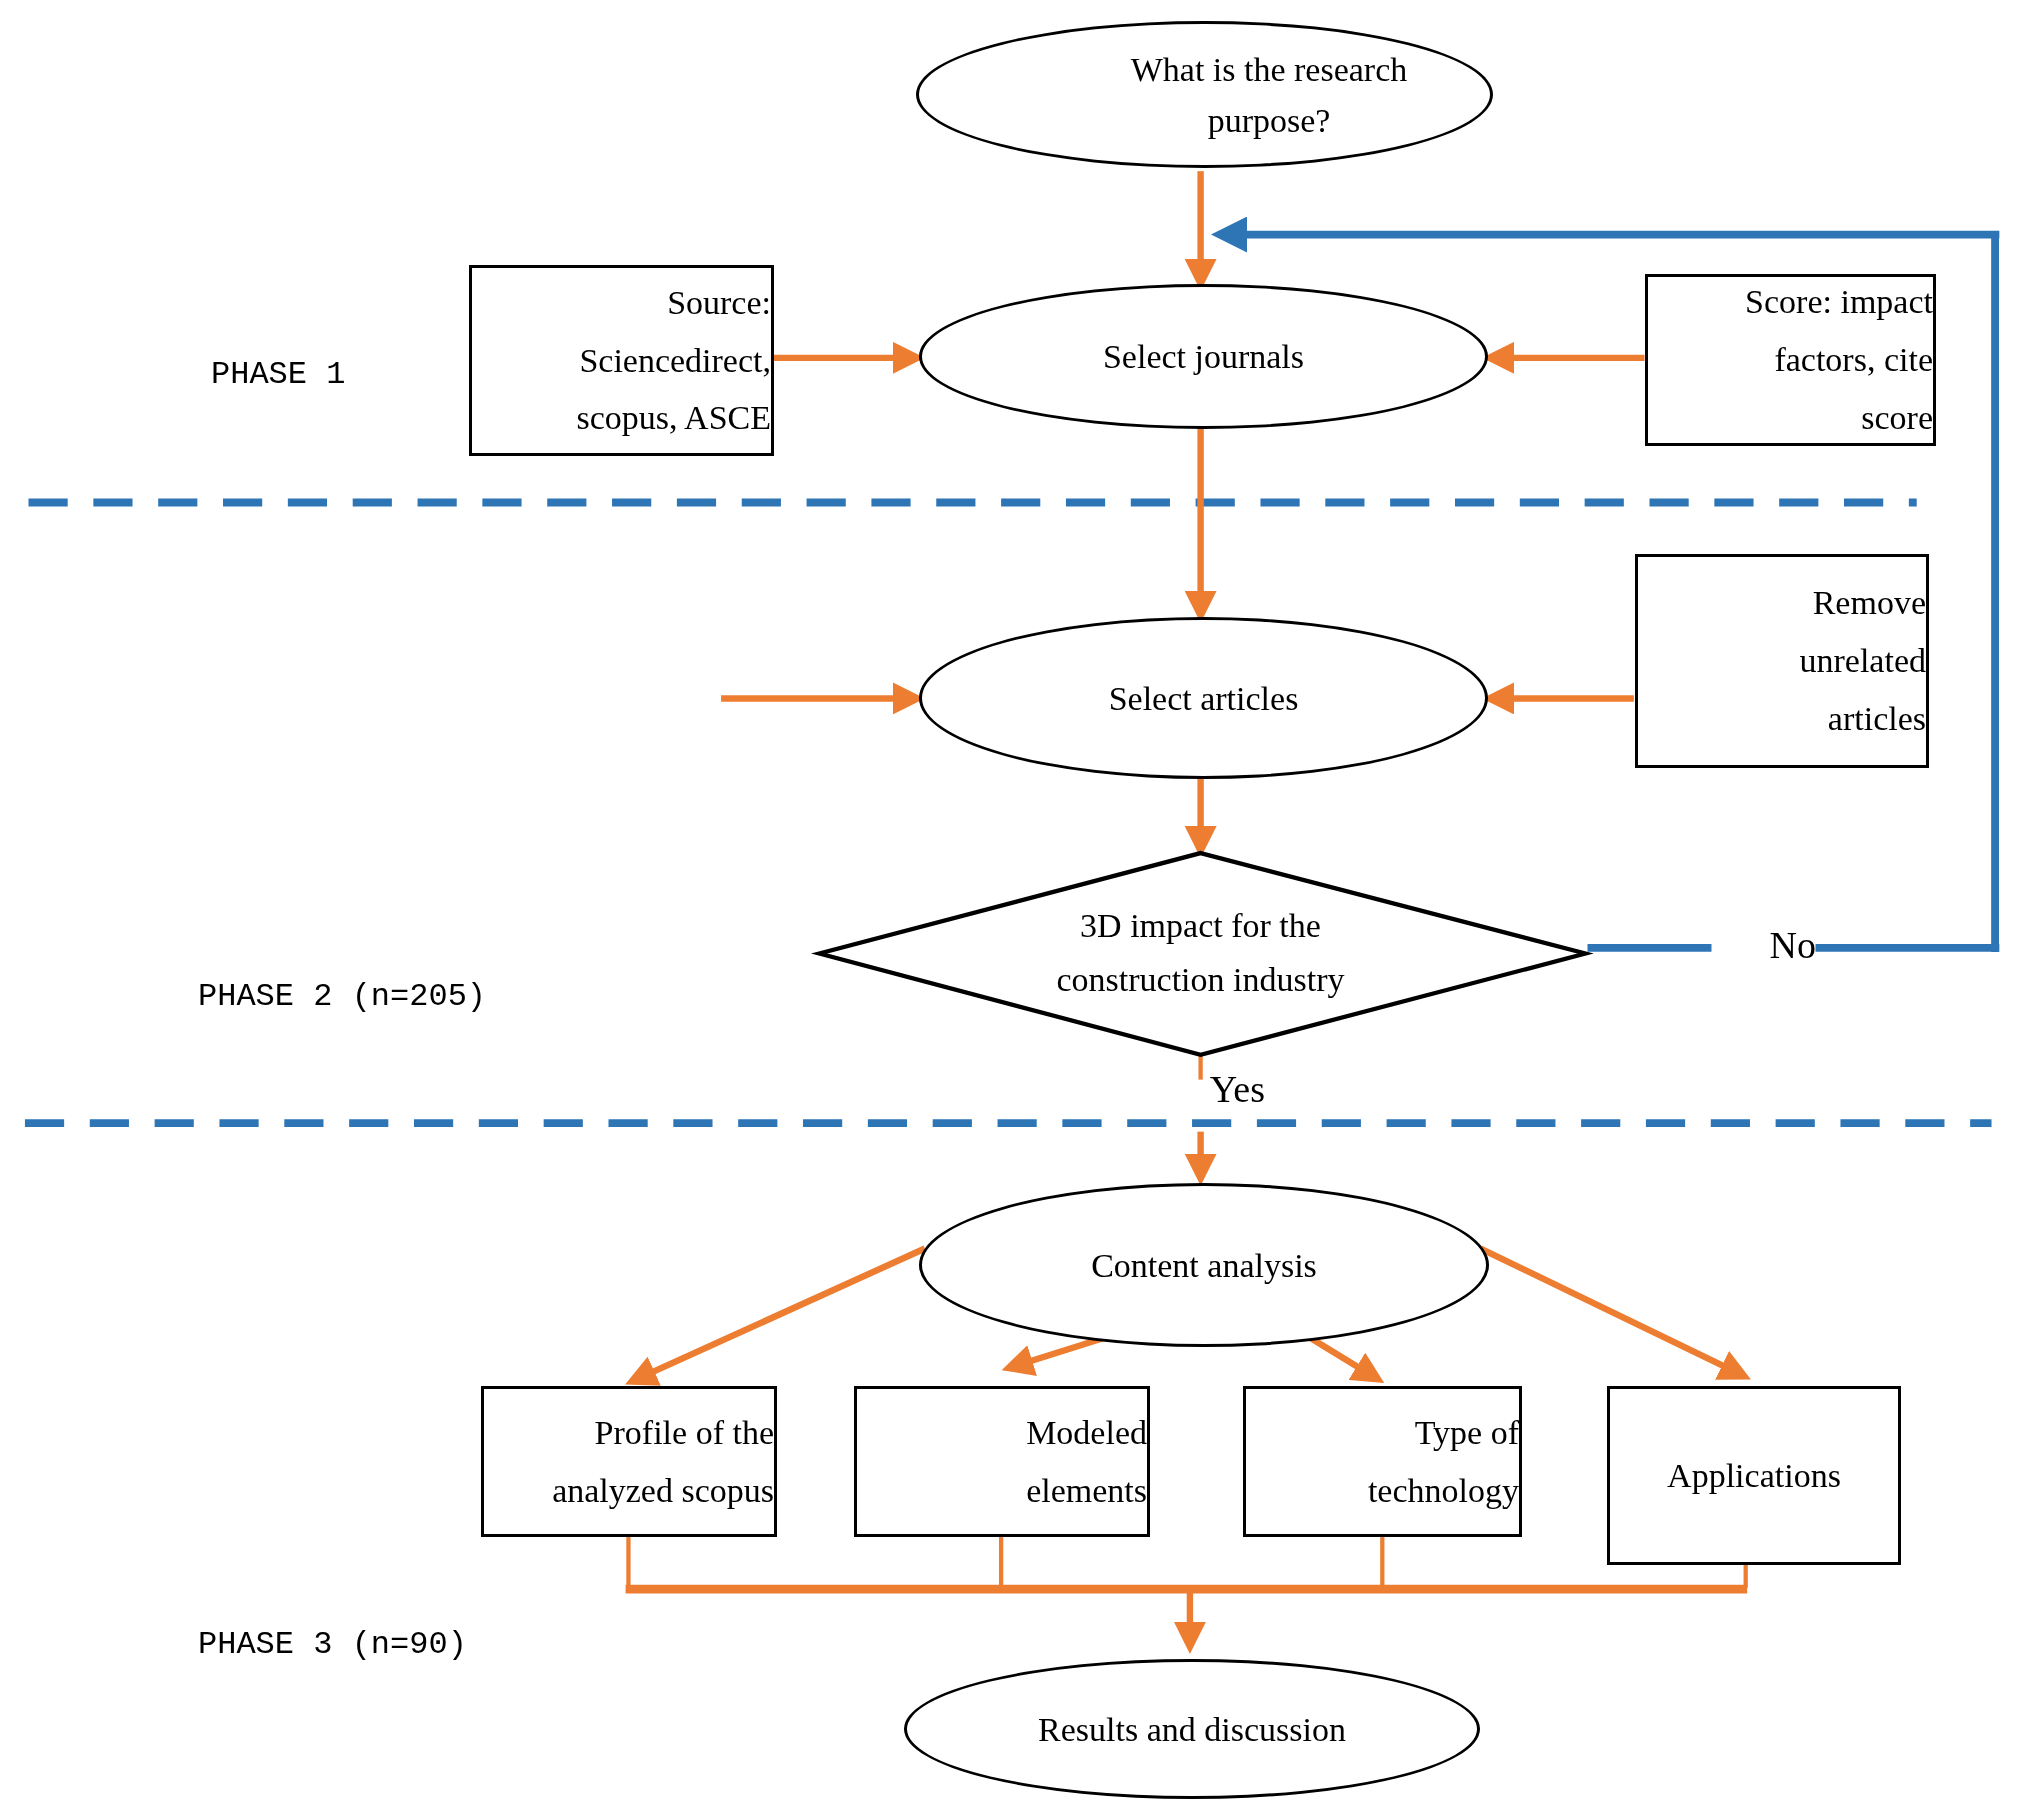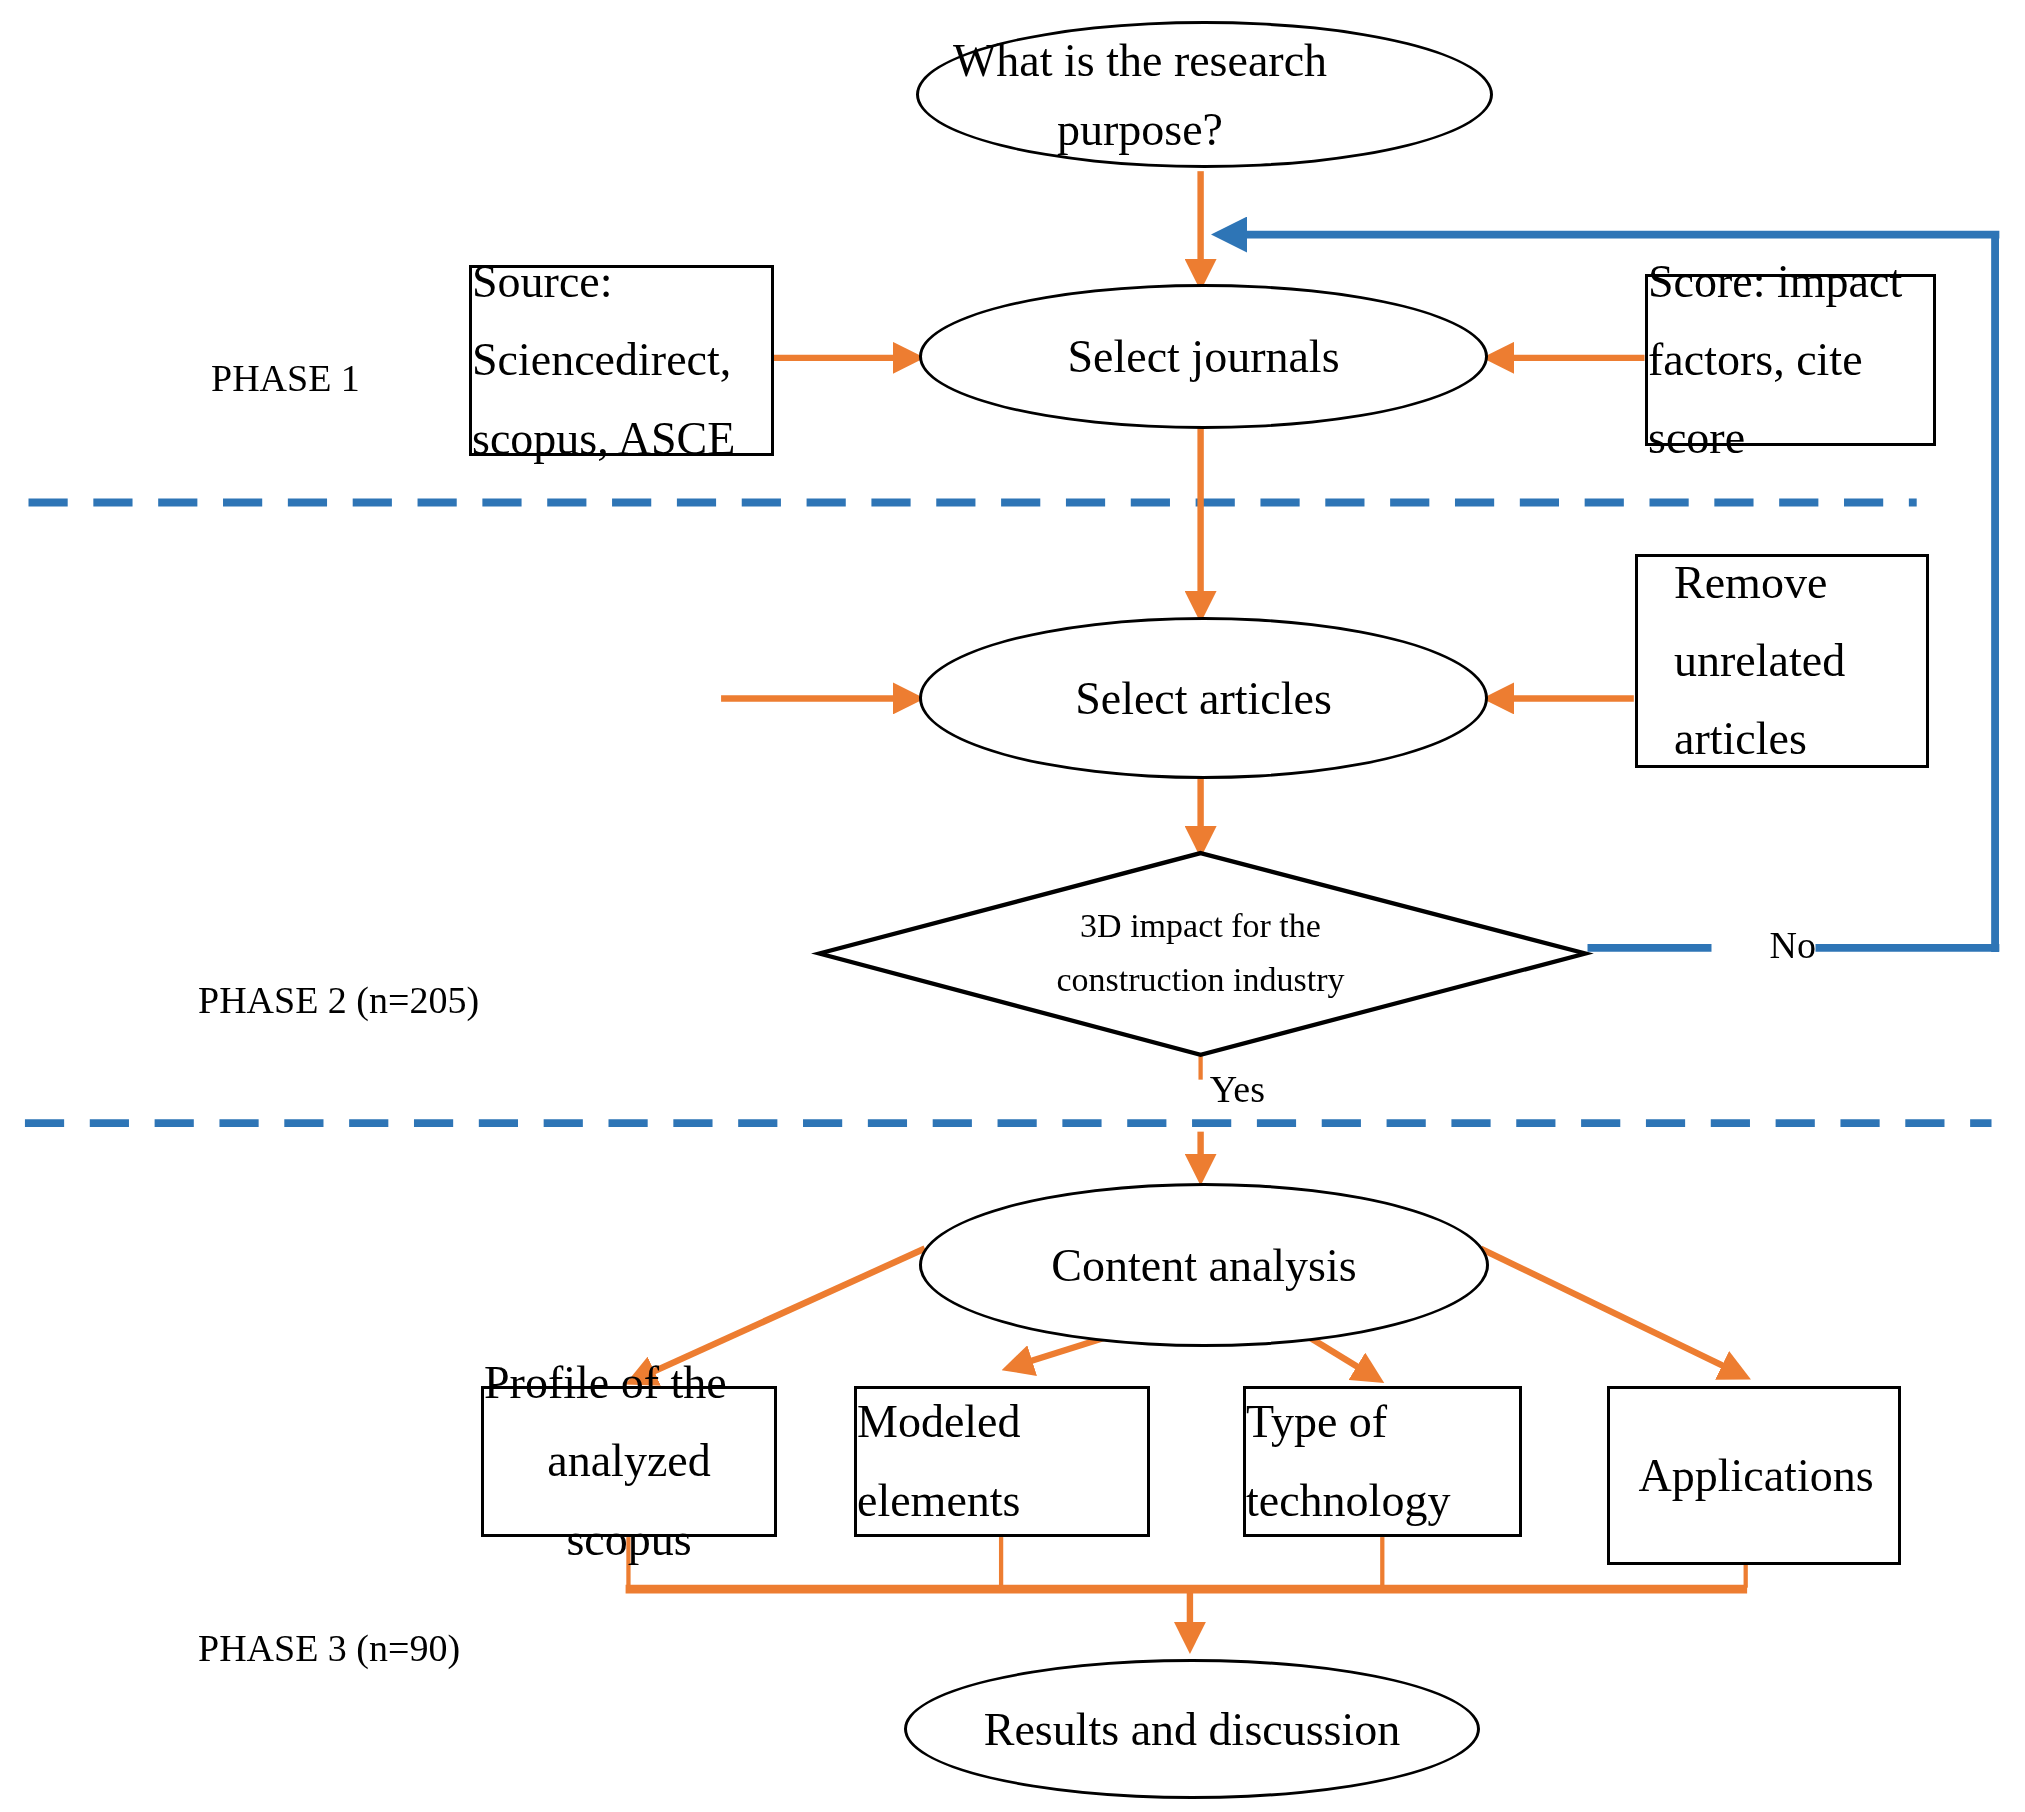--- a/index.html
+++ b/index.html
@@ -1,26 +1,26 @@
 <!DOCTYPE html>
 <html style="font-size:11.4px"><head>
 <meta charset="utf-8">
 <style>
   html,body{margin:0;padding:0;background:#ffffff;}
   body{width:2025px;height:1813px;position:relative;font-family:"Liberation Serif",serif;color:#000;}
   #stage{position:absolute;left:0;top:0;width:2025px;height:1813px;}
   svg.connectors{position:absolute;left:0;top:0;z-index:1;}
-  .node{position:absolute;z-index:2;display:flex;flex-direction:column;align-items:flex-start;justify-content:center;
-        text-align:center;background:#ffffff;box-sizing:border-box;font-size:46px;line-height:1.5;}
+  .node{position:absolute;z-index:2;display:flex;flex-direction:column;align-items:flex-end;justify-content:center;
+        text-align:center;background:#ffffff;box-sizing:border-box;font-size:34px;line-height:1.5;}
   .ellipse{border:3.6px solid #000;border-radius:50%;}
   .rect{border:3.6px solid #000;}
   .rect .ln, .multi .ln{line-height:1.7;}
   .dtext{position:absolute;z-index:2;display:flex;flex-direction:column;align-items:center;justify-content:center;
          text-align:center;font-size:34px;line-height:1.6;background:transparent;}
-  .phase-label{position:absolute;z-index:2;font-size:38px;white-space:nowrap;}
+  .phase-label{position:absolute;z-index:2;font-size:32px;white-space:nowrap;font-family:Liberation Mono, monospace;}
   .edge-label{position:absolute;z-index:3;font-size:38px;text-align:right;}
   .inner{width:100%;padding:0 28.5px;box-sizing:border-box;}
 </style>
 </head>
 <body>
 
 <div id="stage">
 
   <svg class="connectors" width="2025" height="1813" viewBox="0 0 2842 2544">
     <defs>

